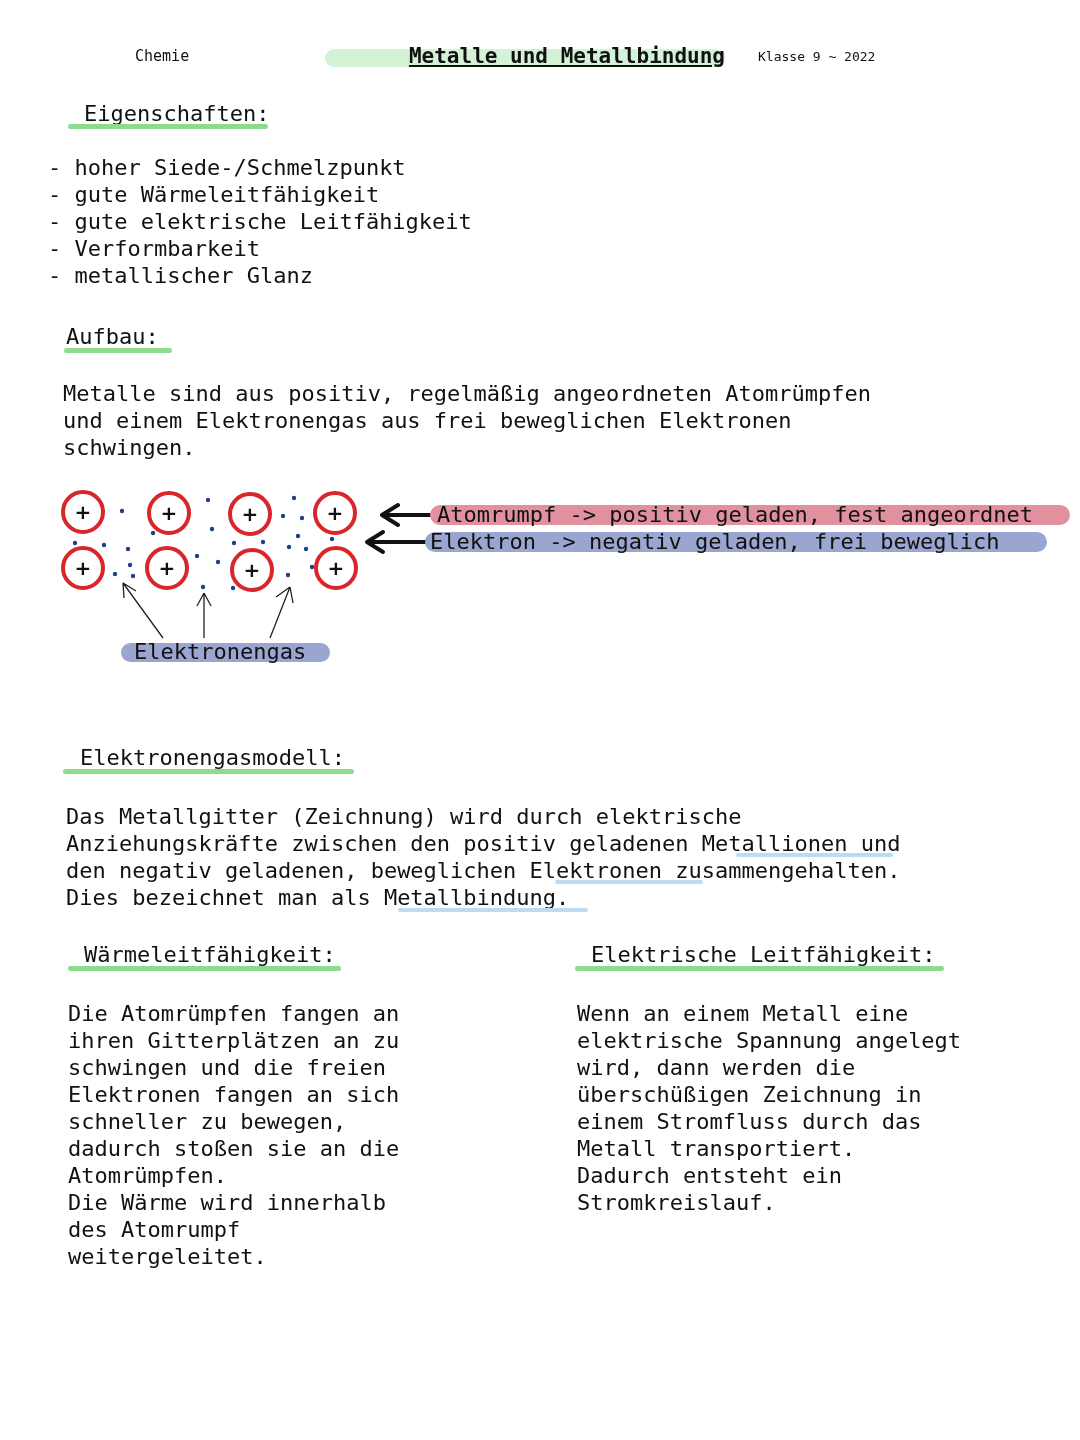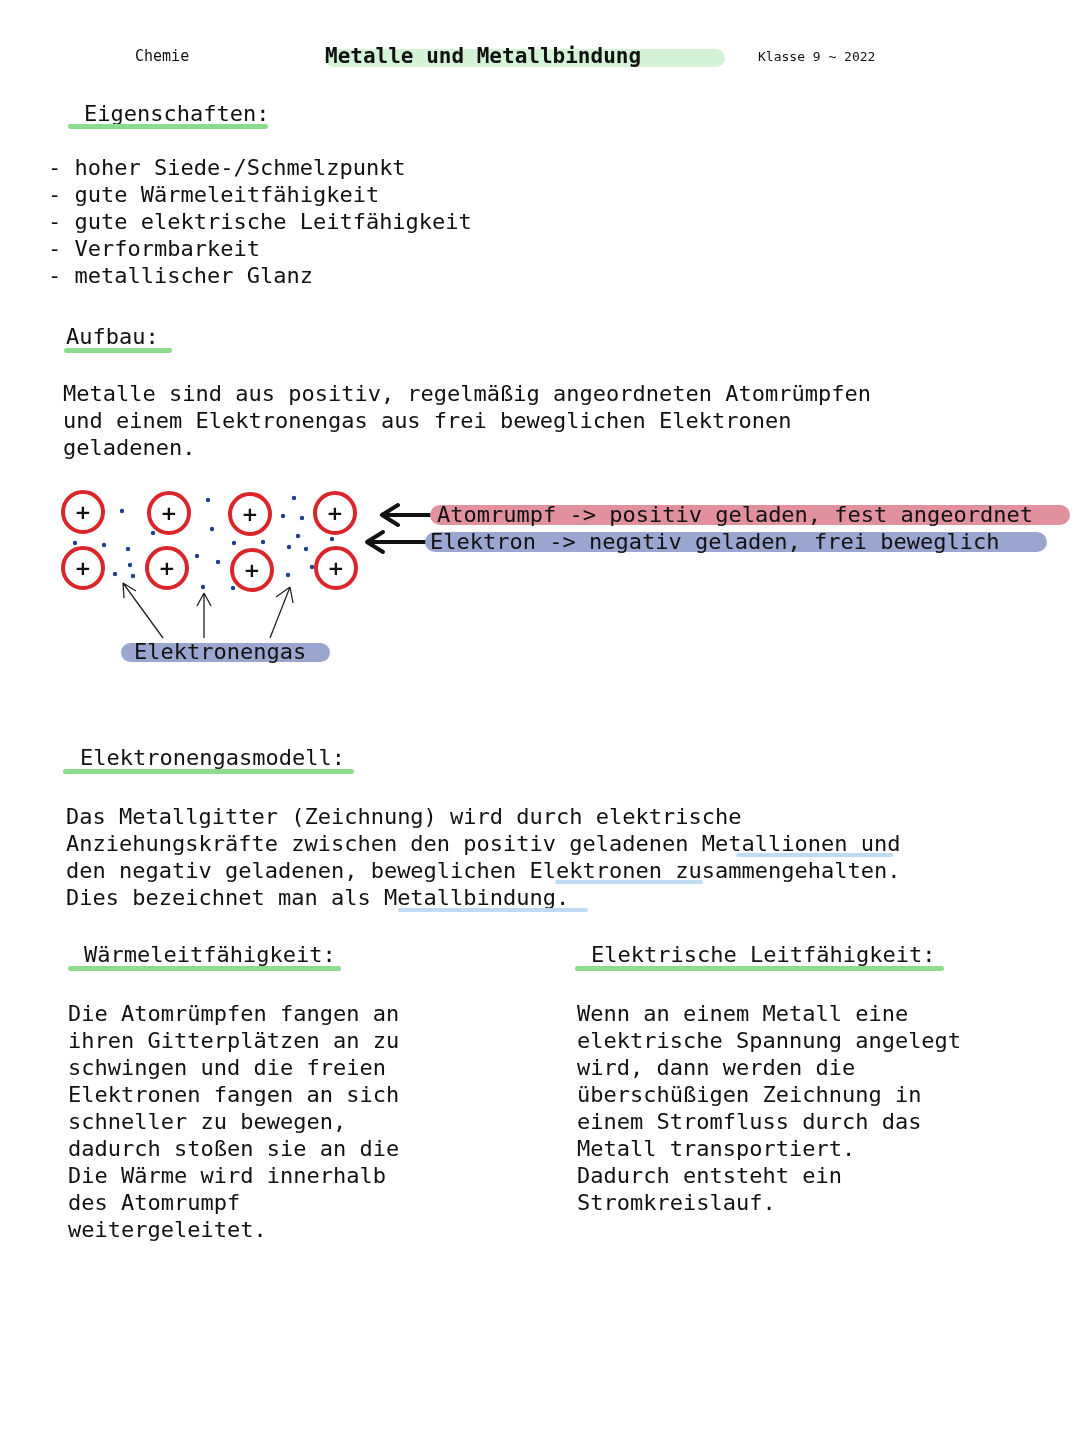--- a/index.html
+++ b/index.html
@@ -2,21 +2,21 @@
 <html><head>
 <meta charset="utf-8">
 <style>
   html, body { margin:0; padding:0; background:#ffffff; }
   body { width:1080px; height:1440px; position:relative; overflow:hidden;
          font-family:"DejaVu Sans Mono", "Liberation Mono", monospace; color:#111; }
   .abs { position:absolute; }
   .header-subject { left:135px; top:47px; font-size:15px; }
   .header-title-wrap { left:325px; top:44px; width:400px; height:26px; }
   .header-title-hl { position:absolute; left:0; top:5px; width:400px; height:18px; background:#d4f2d6; border-radius:10px; }
-  .header-title { position:absolute; left:0; top:0; width:400px; text-align:left; font-size:21px; font-weight:bold; }
+  .header-title { position:absolute; left:0; top:0; width:400px; text-align:right; font-size:21px; font-weight:bold;text-decoration:underline; }
   .header-class { left:750px; top:49px; font-size:13px;margin-left:8px; }
   .heading { font-size:22px; white-space:nowrap;margin-left:14px; }
   .ul-green { position:absolute; height:5px; background:#8ddc8e; border-radius:3px; }
   .para { font-size:22px; line-height:27px; white-space:pre; }
   .ul-blue { position:absolute; height:4px; background:#bcdcf4; border-radius:3px; }
   .hl-red { position:absolute; height:20px; background:#e0919d; border-radius:10px; }
   .hl-blue { position:absolute; height:20px; background:#9aa6cf; border-radius:10px; }
   .label { font-size:22px; white-space:nowrap; }
 </style>
 </head>
@@ -37,21 +37,21 @@
   <div class="para">- gute elektrische Leitfähigkeit</div>
   <div class="para">- Verformbarkeit</div>
   <div class="para">- metallischer Glanz</div>
 </div>
 
 <div class="abs heading" style="left:52px; top:324px;">Aufbau:</div>
 <div class="ul-green" style="left:64px; top:348px; width:108px;"></div>
 <div class="abs" style="left:63px; top:380px;">
   <div class="para">Metalle sind aus positiv, regelmäßig angeordneten Atomrümpfen</div>
   <div class="para">und einem Elektronengas aus frei beweglichen Elektronen</div>
-  <div class="para">geladenen.</div>
+  <div class="para">schwingen.</div>
 </div>
 
 <svg class="abs" style="left:0; top:470px;" width="1080" height="200">
   <g fill="#fff" stroke="#d9262a" stroke-width="4">
     <circle cx="83" cy="42" r="20"></circle>
       <circle cx="169" cy="43" r="20"></circle>
     <circle cx="250" cy="44" r="20"></circle>
       <circle cx="335" cy="43" r="20"></circle>
     <circle cx="83" cy="98" r="20"></circle>
       <circle cx="167" cy="98" r="20"></circle>
@@ -128,20 +128,21 @@
 
 <div class="abs heading" style="left:70px; top:942px;">Wärmeleitfähigkeit:</div>
 <div class="ul-green" style="left:68px; top:966px; width:273px;"></div>
 <div class="abs" style="left:68px; top:1000px;">
   <div class="para">Die Atomrümpfen fangen an</div>
   <div class="para">ihren Gitterplätzen an zu</div>
   <div class="para">schwingen und die freien</div>
   <div class="para">Elektronen fangen an sich</div>
   <div class="para">schneller zu bewegen,</div>
   <div class="para">dadurch stoßen sie an die</div>
+  <div class="para">Atomrümpfen.</div>
   <div class="para">Die Wärme wird innerhalb</div>
   <div class="para">des Atomrumpf</div>
   <div class="para">weitergeleitet.</div>
 </div>
 
 <div class="abs heading" style="left:577px; top:942px;">Elektrische Leitfähigkeit:</div>
 <div class="ul-green" style="left:575px; top:966px; width:369px;"></div>
 <div class="abs" style="left:577px; top:1000px;">
   <div class="para">Wenn an einem Metall eine</div>
   <div class="para">elektrische Spannung angelegt</div>

